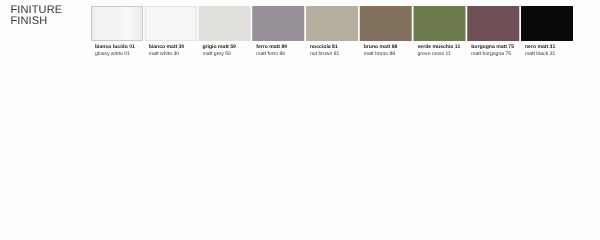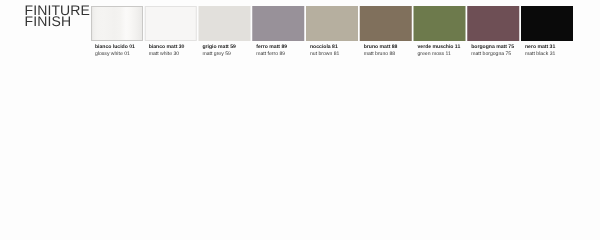--- a/index.html
+++ b/index.html
@@ -8,26 +8,25 @@
     background:#fdfdfd;
     font-family:"Liberation Sans", sans-serif;
     -webkit-font-smoothing:antialiased;
     text-rendering:geometricPrecision;
   }
   #page { position:relative; width:600px; height:61px; transform:translateZ(0); }
 
   .section-title {
     position:absolute;
     left:10.5px; top:5px;
-    font-size:14px;
+    font-size:11px;
     line-height:11px;
     color:#333333;
     letter-spacing:0.12px;
     white-space:pre-line;
-    margin-left:14px;
   }
 
   .swatches { position:absolute; left:91px; top:6px; }
   .swatch-cell { position:absolute; top:0; width:52px; }
   .chip {
     width:52px; height:35px;
     box-sizing:border-box;
   }
   .cap { position:absolute; top:38px; left:4px; }
   .cap .it { font-size:5.1px; font-weight:bold; color:#1a1a1a; line-height:6px; white-space:nowrap; }

